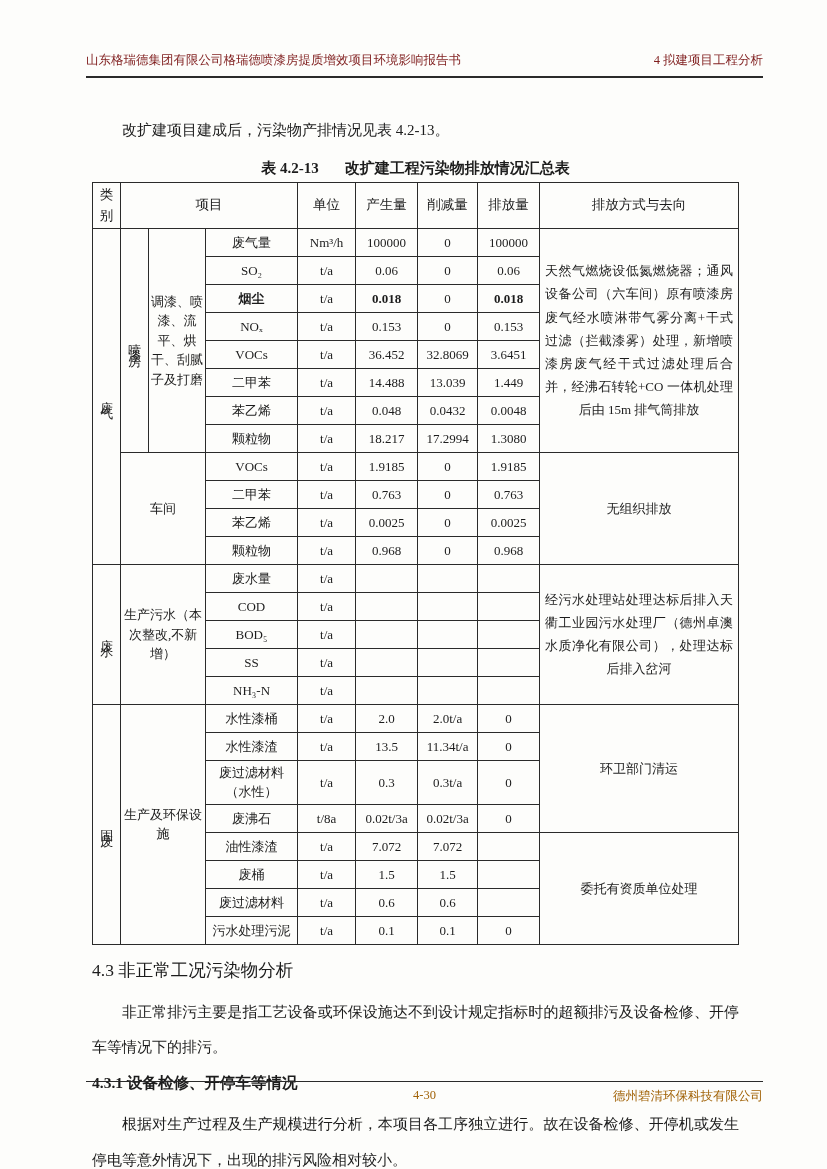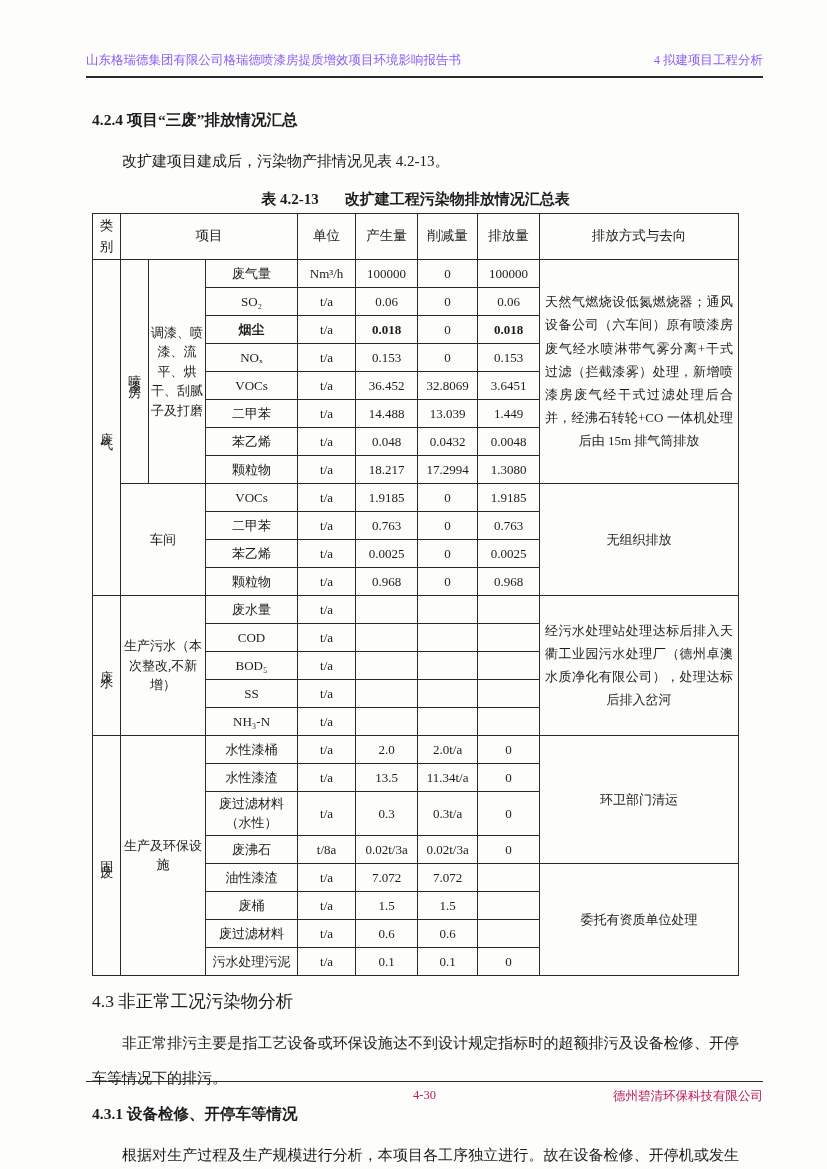--- a/index.html
+++ b/index.html
@@ -9,21 +9,21 @@
     font-family:"Liberation Serif","DejaVu Serif",serif;
     color:#1c1c1c;
     -webkit-font-smoothing:antialiased;
   }
   .sheet { position:relative; width:827px; height:1169px; overflow:hidden; }
 
   
   .running-header {
     position:absolute; top:52px; left:86px; right:64px;
     display:flex; justify-content:space-between; align-items:flex-end;
-    font-size:12.5px; color:#8b5cf6;
+    font-size:12.5px; color:#7f1d1d;
     border-bottom:2px solid #2a2a2a; padding-bottom:7px;
   }
 
   
   .content { position:absolute; top:100px; left:92px; right:88px; }
 
   h2.sec { font-size:15.5px; font-weight:700; margin:10px 0 0 0; }
   h1.sec-big { font-size:17.5px; font-weight:400; margin:13px 0 0 0; }
   p.body-text {
     font-size:15px; margin:0; margin-top:13px;
@@ -54,42 +54,41 @@
   .pollutant-table td.bold { font-weight:700; }
   .pollutant-table td.remark { font-size:13px; padding:2px 5px; }
   .pollutant-table td.justify {
     text-align:justify; text-align-last:center; line-height:1.78;
   }
 
   
   .running-footer {
     position:absolute; left:86px; right:64px; top:1081px;
     border-top:1.5px solid #2a2a2a; padding-top:4px;
-    font-size:12.5px; color:#be185d; height:24px;
+    font-size:12.5px; color:#a16207; height:24px;
   }
   .running-footer .page-num {
     position:absolute; left:0; right:0; text-align:center; top:6px;
   }
   .running-footer .company {
     position:absolute; right:0; top:6px;
   }
 </style>
 </head>
 <body>
 
 <div class="sheet">
 
   <div class="running-header">
     <span>山东格瑞德集团有限公司格瑞德喷漆房提质增效项目环境影响报告书</span>
     <span>4 拟建项目工程分析</span>
   </div>
 
   <div class="content">
 
-    <h2 class="sec">4.2.4 项目“三废”排放情况汇总</h2>
 
     <p class="body-text">改扩建项目建成后，污染物产排情况见表 4.2-13。</p>
 
     <div class="table-caption">
       <span class="cap-label">表 4.2-13</span><span>改扩建工程污染物排放情况汇总表</span>
     </div>
 
     <table class="pollutant-table">
       <colgroup>
         <col style="width:28px">

